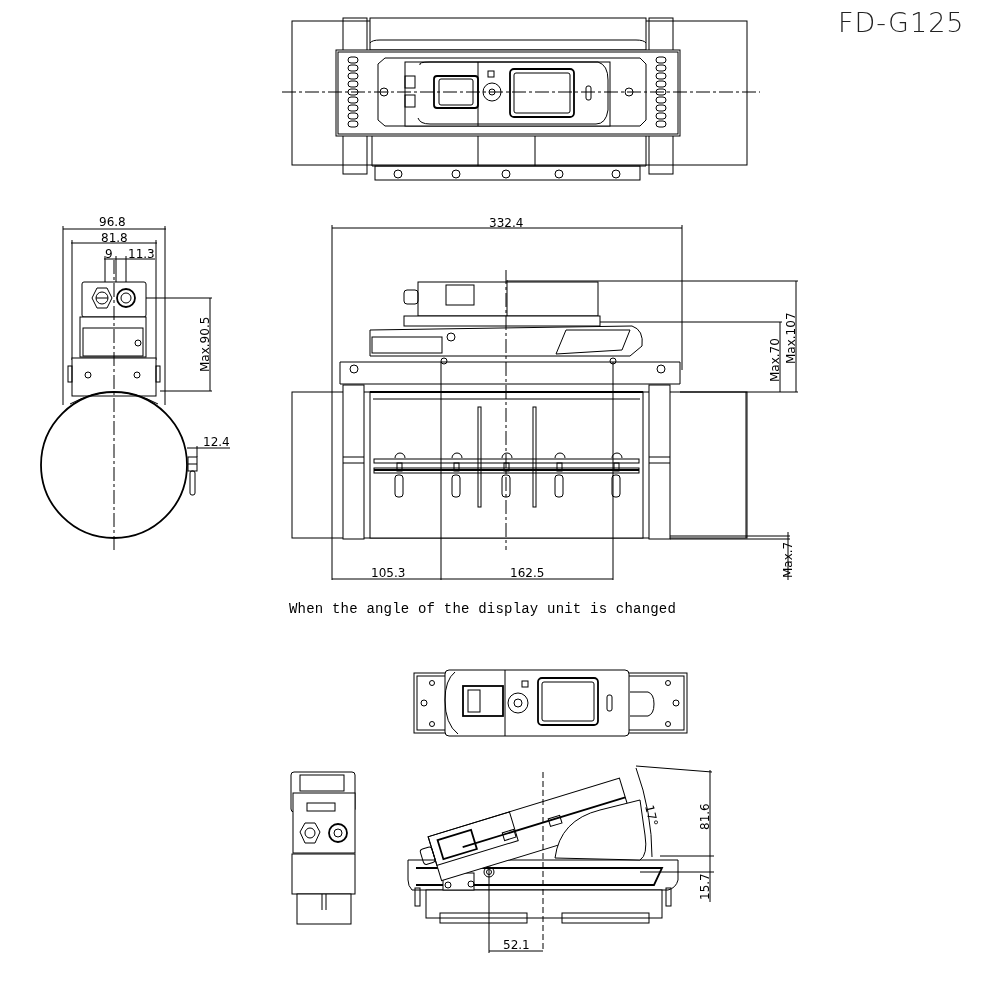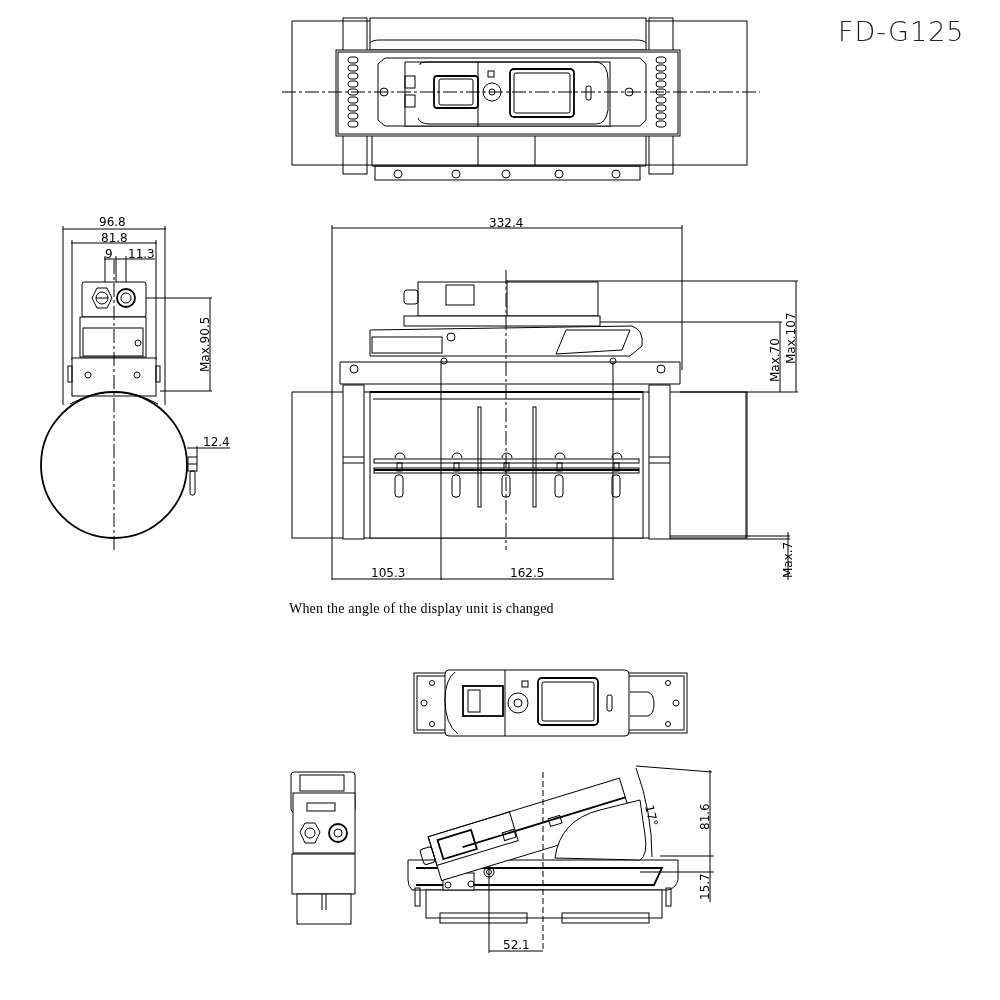--- a/index.html
+++ b/index.html
@@ -5,23 +5,23 @@
   html, body { margin: 0; padding: 0; background: #ffffff; }
   body { width: 1000px; height: 1000px; position: relative; overflow: hidden;
          font-family: "DejaVu Sans", sans-serif; color: #000; }
   svg { position: absolute; left: 0; top: 0; }
   .ln { stroke: #000; stroke-width: 1; fill: none; }
   .th { stroke: #000; stroke-width: 1.8; fill: none; }
   .cl { stroke: #000; stroke-width: 1; fill: none; stroke-dasharray: 14 3 3 3; }
   .dash { stroke: #000; stroke-width: 1; fill: none; stroke-dasharray: 6 3; }
   .wf { stroke: #000; stroke-width: 1; fill: #fff; }
   .dim { font-family: "DejaVu Sans", sans-serif; font-size: 12px; fill: #000; }
-  .title { position: absolute; left: 838px; top: 16px; font-family: "DejaVu Sans", sans-serif;
+  .title { position: absolute; left: 838px; top: 7px; font-family: "DejaVu Sans", sans-serif;
            font-size: 27px; font-weight: 200; letter-spacing: 1px; color: #222; }
-  .caption { position: absolute; left: 289px; top: 601px; font-family: Liberation Serif, serif;
+  .caption { position: absolute; left: 289px; top: 601px; font-family: Liberation Mono, monospace;
              font-size: 14px; letter-spacing: 0.2px; }
 </style>
 </head>
 <body>
 
 <div class="title">FD-G125</div>
 <div class="caption">When the angle of the display unit is changed</div>
 
 <svg width="1000" height="1000" viewBox="0 0 1000 1000">
 

